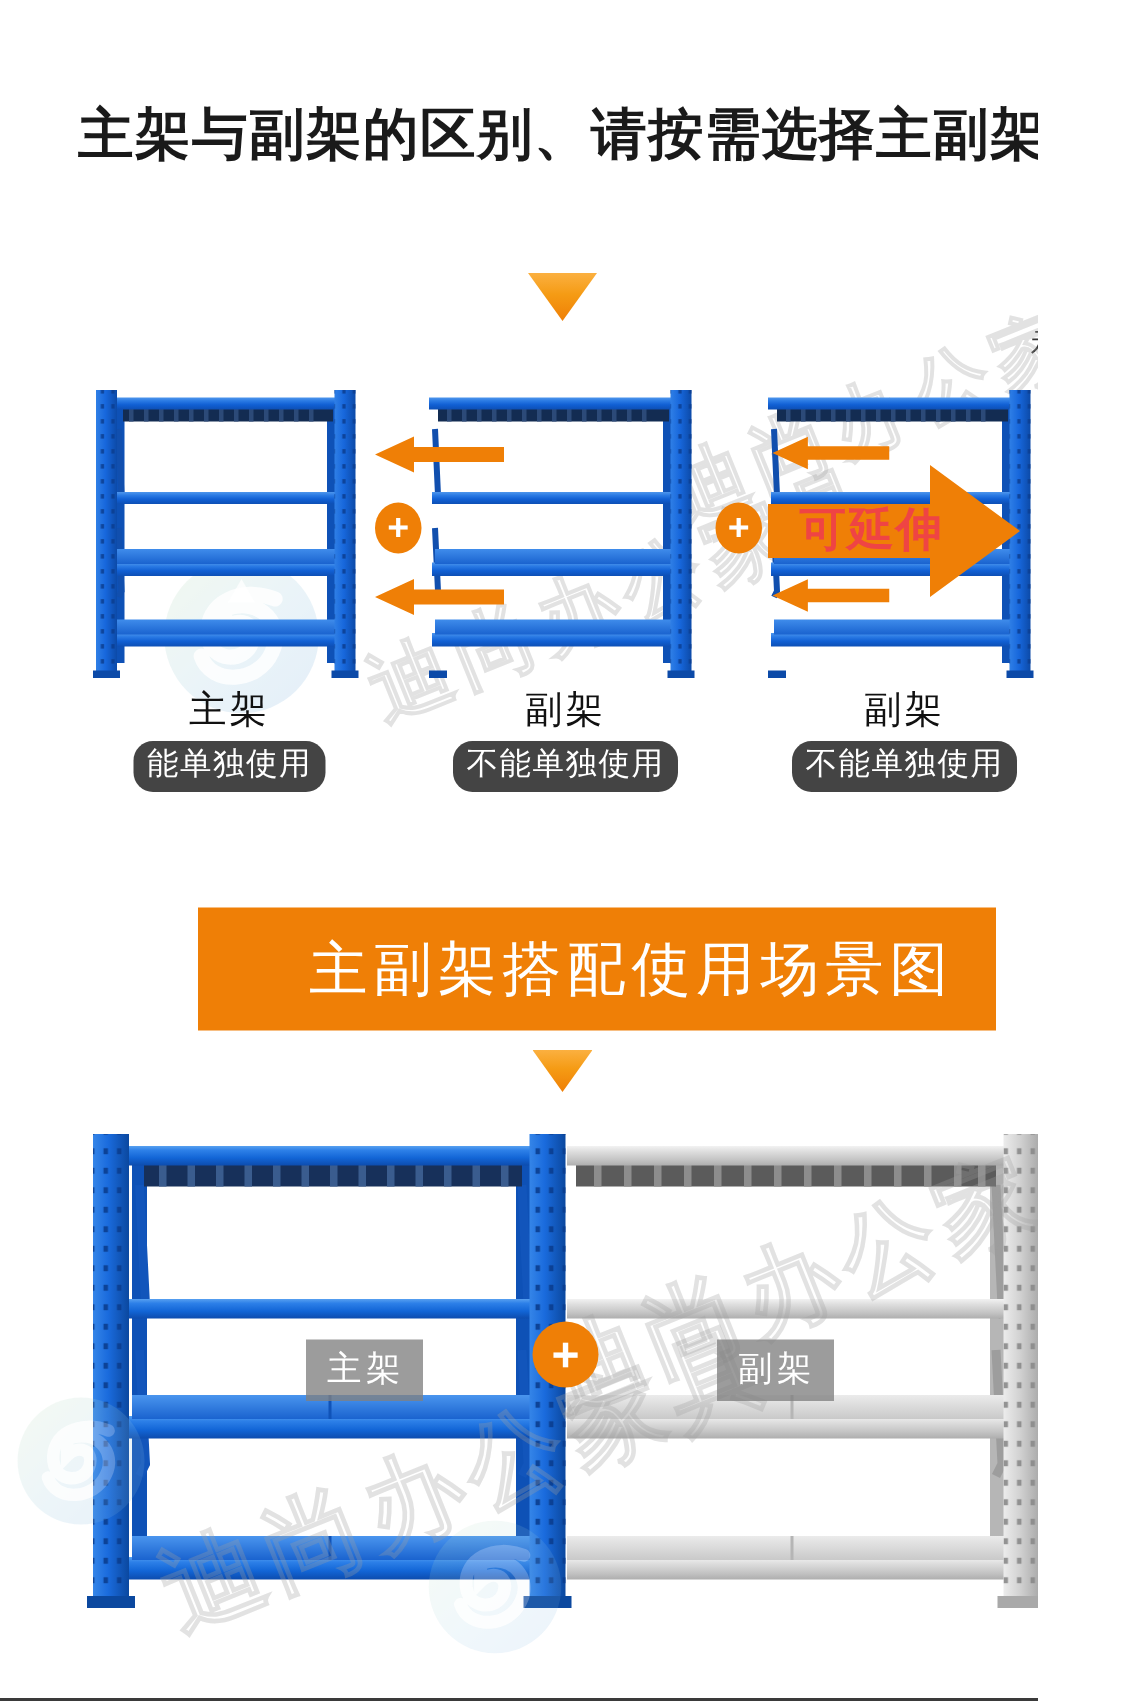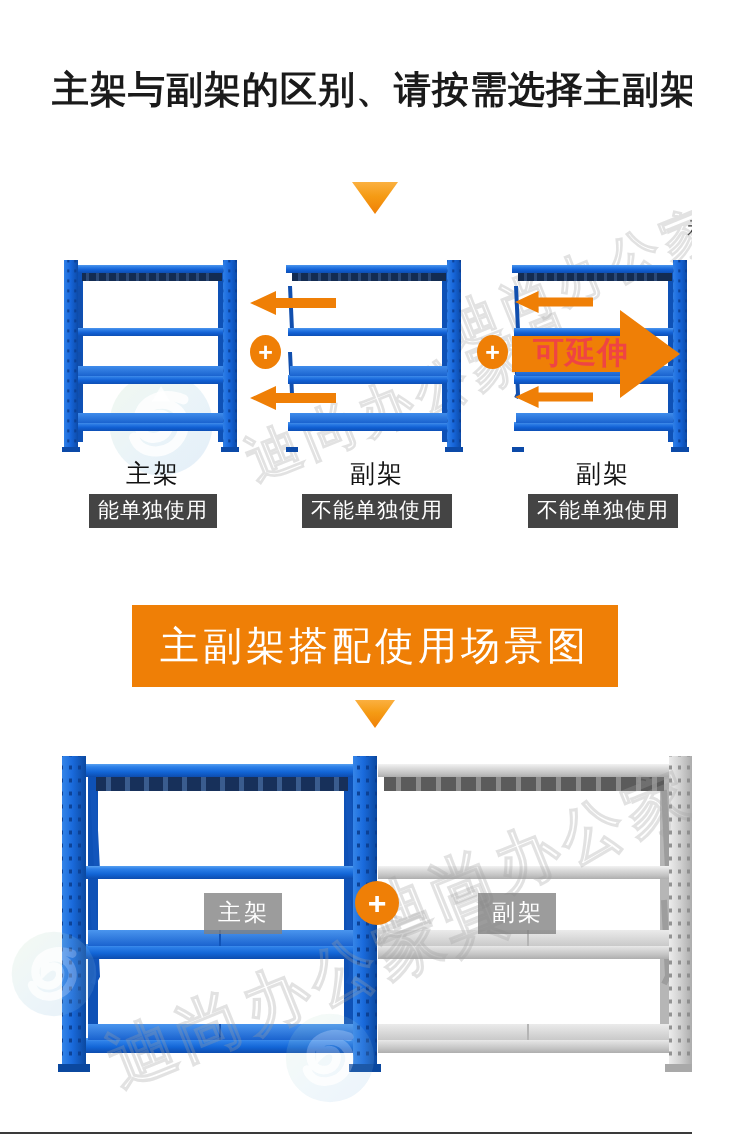--- a/index.html
+++ b/index.html
@@ -49,21 +49,21 @@
 
   
   .rack{position:absolute;}
 
   
   .cap{position:absolute;text-align:center;}
   .cap .ttl{font-size:25px;color:#111;font-weight:400;line-height:30px;letter-spacing:2px;}
   .cap .tag{
     display:inline-block;margin-top:6px;
     background:#444444;color:#ffffff;
-    font-size:21px;line-height:30px;padding:1px 9px 3px 9px;letter-spacing:1px;
+    font-size:21px;line-height:30px;padding:1px 9px 3px 9px;letter-spacing:1px;border-radius:13px;
   }
 
   
   .plus{
     position:absolute;border-radius:50%;
     background:#ef7f06;
     color:#fff;display:flex;align-items:center;justify-content:center;
     font-weight:700;line-height:1;
   }
 
@@ -73,21 +73,21 @@
   
   .extend-wrap{position:absolute;}
   .extend-txt{
     position:absolute;color:#ef4444;font-weight:700;letter-spacing:1px;
     white-space:nowrap;
   }
 
   
   .banner{
     position:absolute;background:#ef7f06;
-    display:flex;align-items:center;justify-content:center;
+    display:flex;align-items:center;justify-content:center;padding-left:46px;
   }
   .banner span{
     color:#ffffff;font-size:39px;font-weight:400;letter-spacing:4px;
   }
 
   
   .scene-tag{
     position:absolute;background:rgba(128,128,128,.78);color:#fff;
     font-size:23px;letter-spacing:3px;padding:4px 12px 6px 14px;
     white-space:nowrap;

